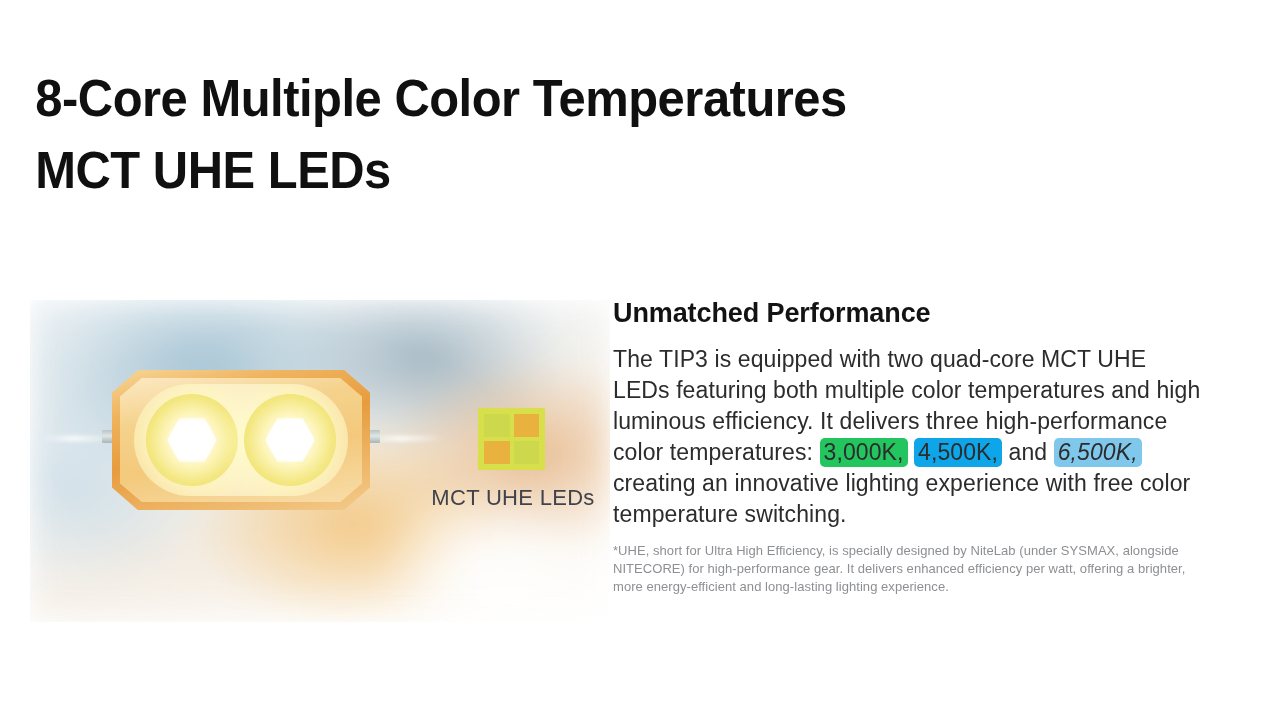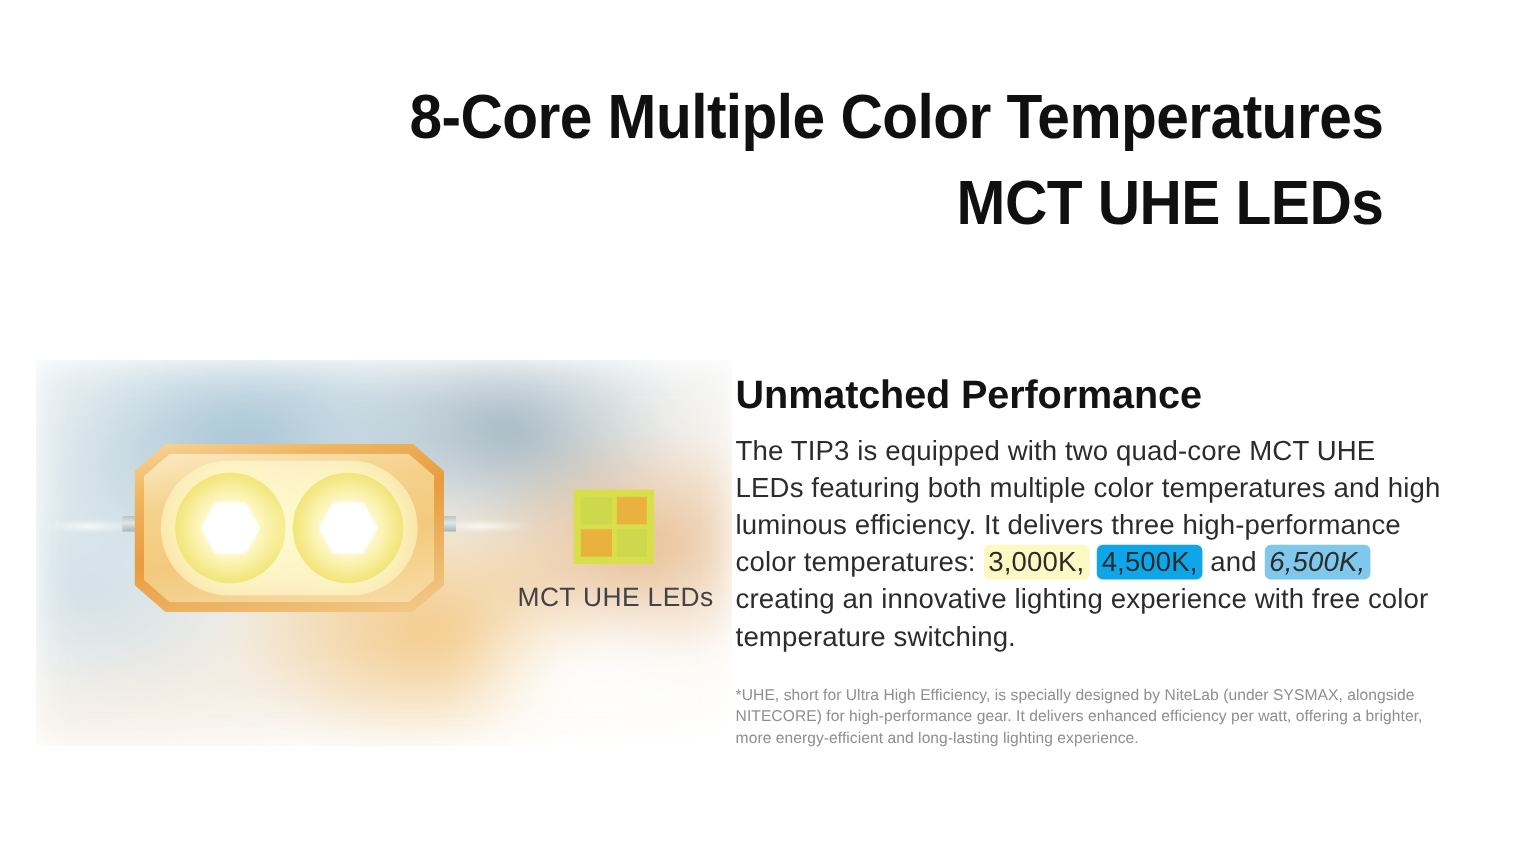--- a/index.html
+++ b/index.html
@@ -19,23 +19,23 @@
     position: relative;
     width: 1280px;
     height: 720px;
     background: #ffffff;
   }
 
   
   .title-block {
     position: absolute;
     top: 62px;
-    left: 12px;
+    left: 0;
     width: 1176px;
-    text-align: right;
+    text-align: left;
   }
   .title-line {
     display: block;
     font-family: "Liberation Sans Narrow", "Liberation Sans", sans-serif;
     font-weight: bold;
     font-size: 52px;
     line-height: 72px;
     letter-spacing: -0.5px;
     color: #101010;
     transform: scaleX(0.94);
@@ -176,45 +176,45 @@
   
   .text-col {
     position: absolute;
     left: 613px;
     top: 296px;
     width: 592px;
   }
   .subhead {
     font-family: "Liberation Sans Narrow", "Liberation Sans", sans-serif;
     font-weight: bold;
-    font-size: 33px;
+    font-size: 27px;
     line-height: 34px;
     color: #131313;
-    margin: 16px 0 14px 0;
+    margin: 0 0 14px 0;
     letter-spacing: -0.1px;
   }
   .body-copy {
     font-family: "Liberation Sans Narrow", "Liberation Sans", sans-serif;
     font-size: 23px;
     line-height: 31px;
     color: #2c2c2c;
     margin: 0;
     letter-spacing: 0.1px;
   }
   .hl {
     border-radius: 5px;
     padding: 1px 4px 2px 4px;
     color: #2c2c2c;
   }
-  .hl-warm  { background: #fef9c3; }
+  .hl-warm  { background: #22c55e; }
   .hl-mid   { background: #0ea5e9; }
   .hl-cool  { background: #7fc7eb; font-style: italic; }
 
   .footnote {
-    margin-top: 24px;
+    margin-top: 12px;
     font-family: "Liberation Sans Narrow", "Liberation Sans", sans-serif;
     font-size: 13px;
     line-height: 18px;
     color: #8d8f93;
     letter-spacing: 0.05px;
   }
 </style>
 </head>
 <body>
 

